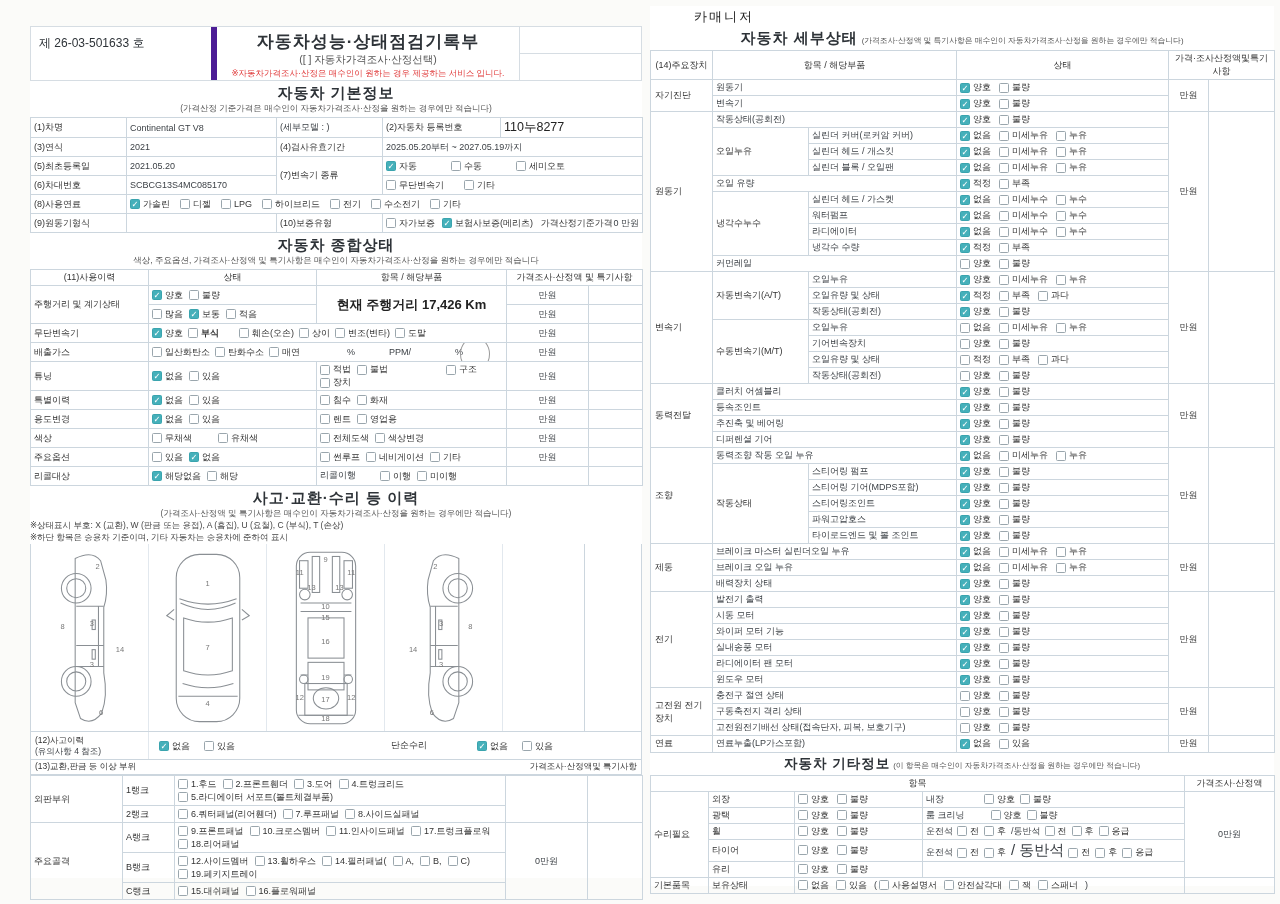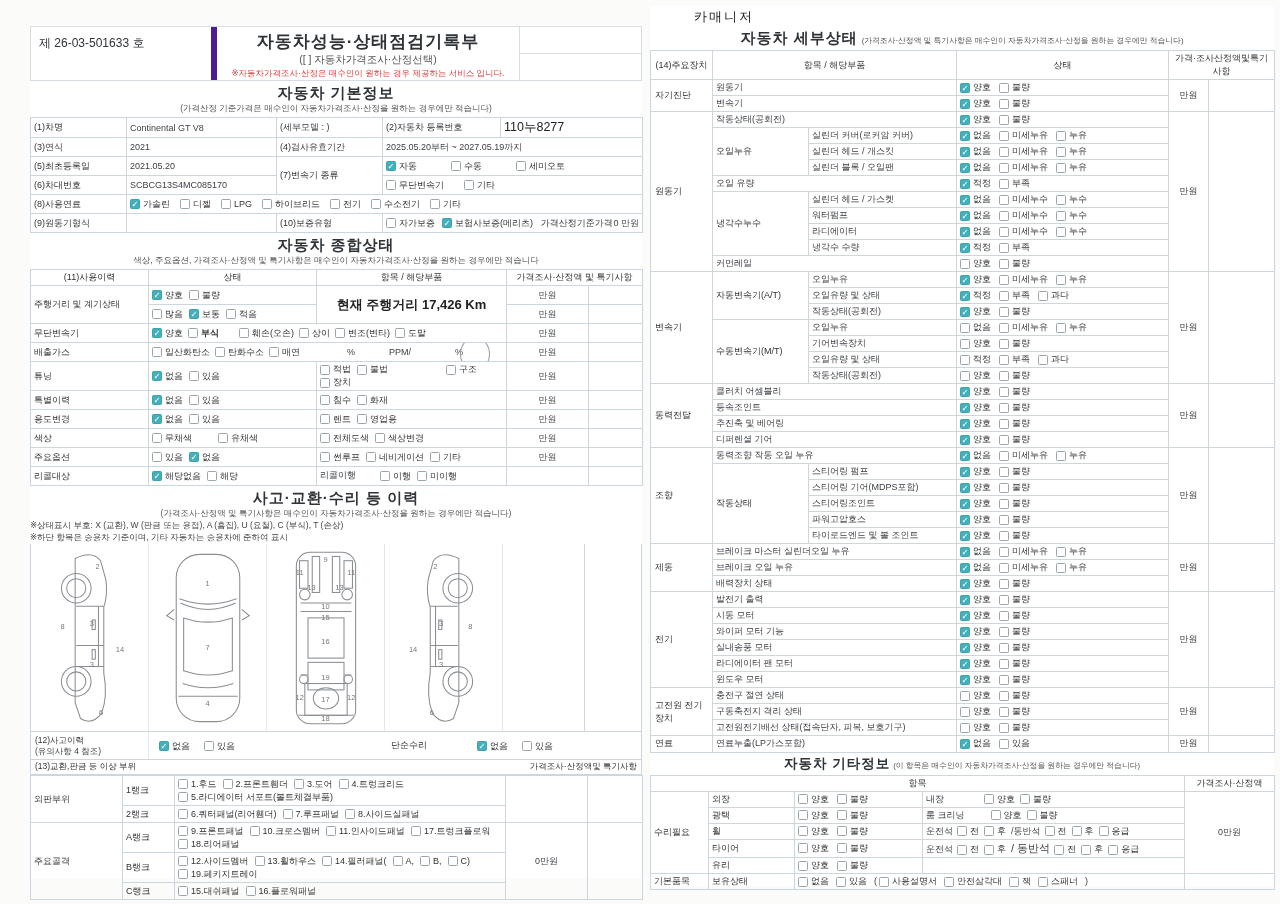--- a/index.html
+++ b/index.html
@@ -1253,21 +1253,21 @@
               </span><span class="cb" style="margin-right: 8px;">
                 <span class="bx"></span>
                 <span class="lb">불량</span>
               </span></td>
             <td colspan="2"><span class="lb" style="font-size: 9px;">운전석</span><span class="sp" style="width: 4px;"></span><span class="cb" style="margin-right: 5px;">
                 <span class="bx"></span>
                 <span class="lb">전</span>
               </span><span class="cb" style="margin-right: 5px;">
                 <span class="bx"></span>
                 <span class="lb">후</span>
-              </span><span class="lb" style="font-size: 11px;">/ 동반석</span><span class="sp" style="width: 4px;"></span><span class="cb" style="margin-right: 5px;">
+              </span><span class="lb" style="font-size: 15px;">/ 동반석</span><span class="sp" style="width: 4px;"></span><span class="cb" style="margin-right: 5px;">
                 <span class="bx"></span>
                 <span class="lb">전</span>
               </span><span class="cb" style="margin-right: 5px;">
                 <span class="bx"></span>
                 <span class="lb">후</span>
               </span><span class="cb" style="margin-right: 5px;">
                 <span class="bx"></span>
                 <span class="lb">응급</span>
               </span></td>
           </tr>

